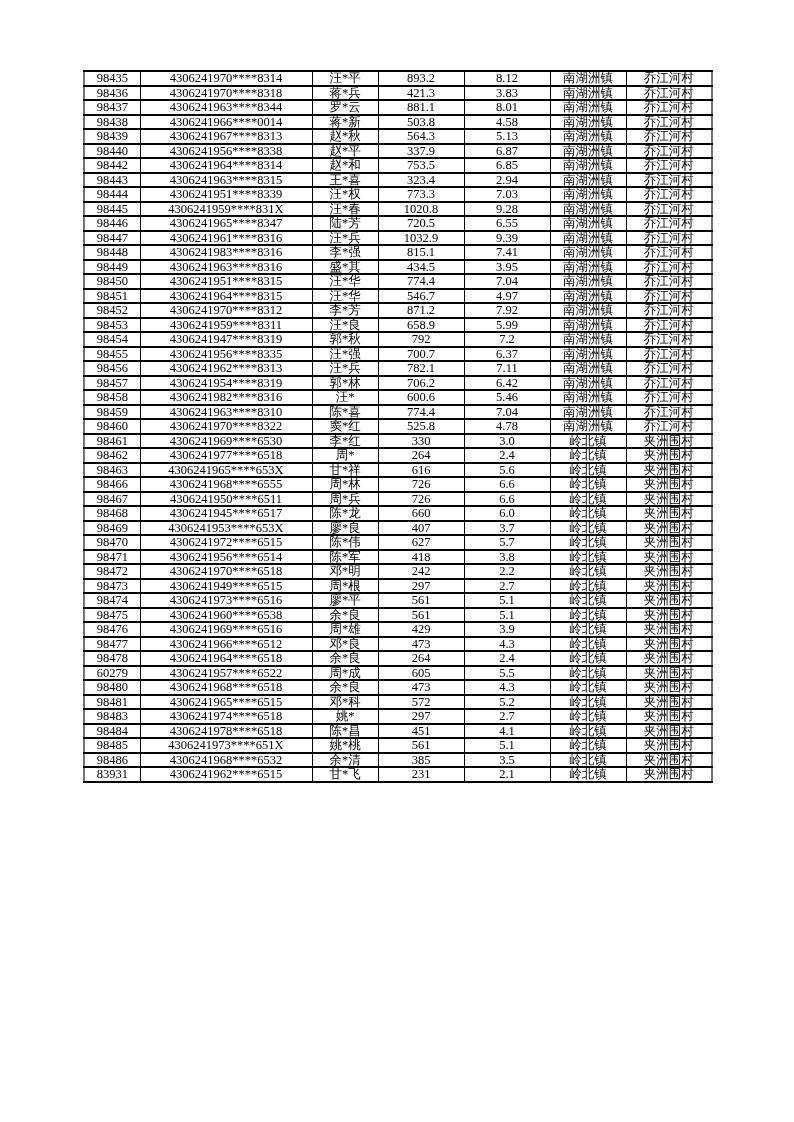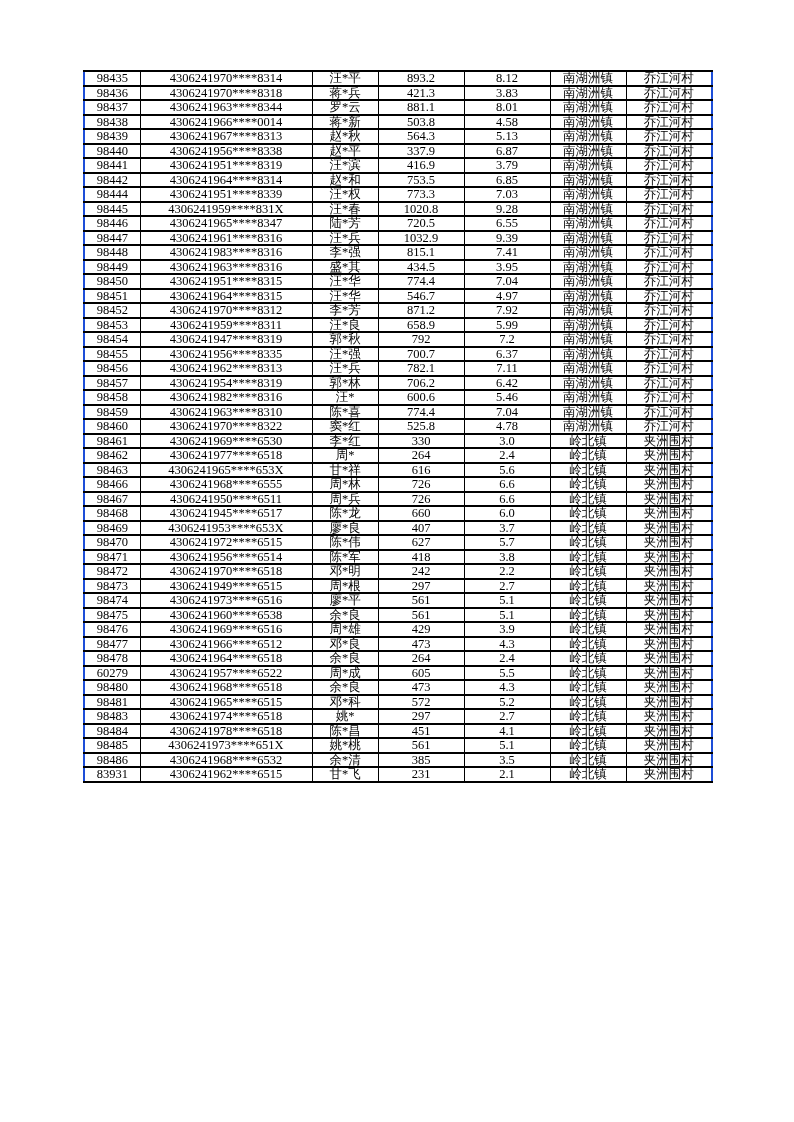--- a/index.html
+++ b/index.html
@@ -17,21 +17,21 @@
     color: #000000;
   }
   table.data-table {
     position: absolute;
     left: 83px;
     top: 70px;
     width: 630px;
     height: 695px;
     border-collapse: collapse;
     table-layout: fixed;
-    border: 2px solid #1d4ed8;
+    border: 2px solid #737373;
   }
   table.data-table td {
     border-left: 1px solid #000000;
     border-right: 1px solid #000000;
     border-top: 2px solid #000000;
     border-bottom: 2px solid #000000;
     text-align: center;
     vertical-align: middle;
     font-size: 12.5px;
     line-height: 1;
@@ -111,38 +111,38 @@
         <tr>
           <td>98440</td>
           <td>4306241956****8338</td>
           <td>赵*平</td>
           <td>337.9</td>
           <td>6.87</td>
           <td>南湖洲镇</td>
           <td>乔江河村</td>
         </tr>
         <tr>
-          <td>98441</td>
-          <td>4306241951****8319</td>
-          <td>汪*滨</td>
-          <td>416.9</td>
-          <td>3.79</td>
-          <td>南湖洲镇</td>
-          <td>乔江河村</td>
-        </tr>
-        <tr>
           <td>98442</td>
           <td>4306241964****8314</td>
           <td>赵*和</td>
           <td>753.5</td>
           <td>6.85</td>
           <td>南湖洲镇</td>
           <td>乔江河村</td>
         </tr>
         <tr>
+          <td>98443</td>
+          <td>4306241963****8315</td>
+          <td>王*喜</td>
+          <td>323.4</td>
+          <td>2.94</td>
+          <td>南湖洲镇</td>
+          <td>乔江河村</td>
+        </tr>
+        <tr>
           <td>98444</td>
           <td>4306241951****8339</td>
           <td>汪*权</td>
           <td>773.3</td>
           <td>7.03</td>
           <td>南湖洲镇</td>
           <td>乔江河村</td>
         </tr>
         <tr>
           <td>98445</td>

